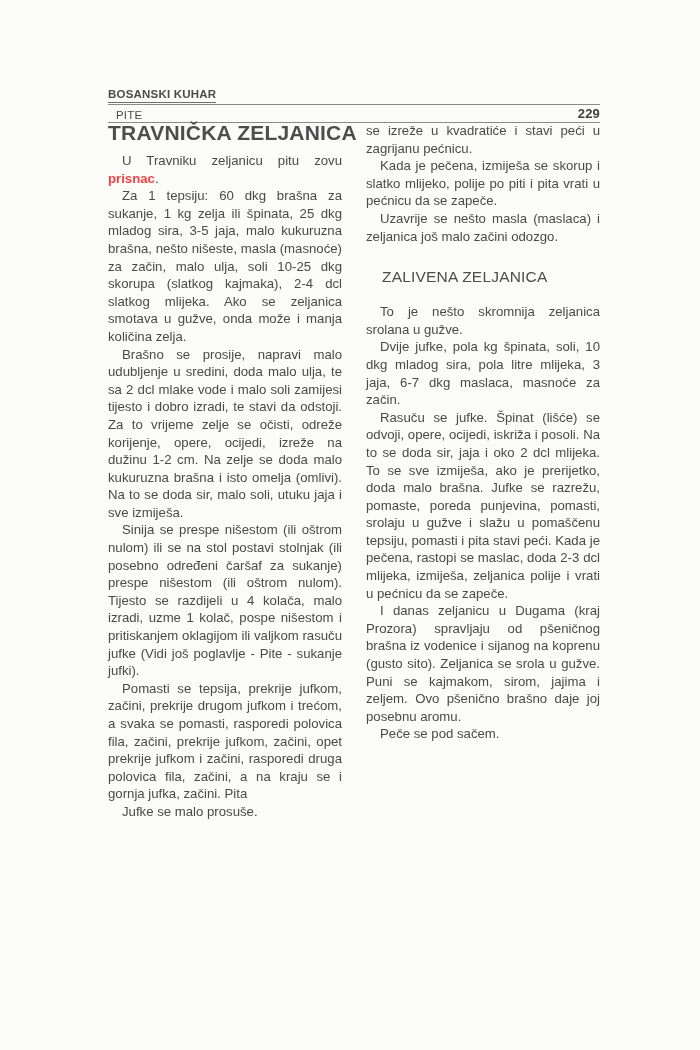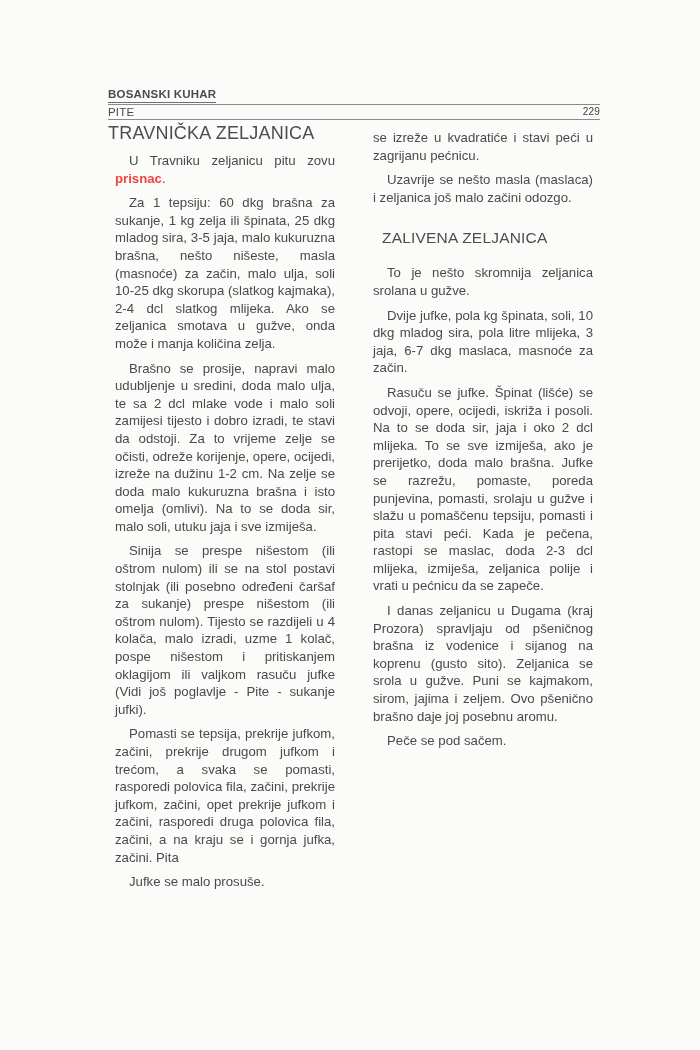--- a/index.html
+++ b/index.html
@@ -42,31 +42,32 @@
     padding-bottom: 1px;
   }
   .header-rule-wrap {
     position: relative;
     margin-top: 1px;
     border-top: 1.1px solid #8a8a8a;
   }
   .header-row2 {
     display: flex;
     justify-content: space-between;
-    align-items: flex-start;
+    align-items: flex-end;
     padding-top: 1px;
+    margin-left: 8px;
   }
   .header-section {
     font-size: 11.5px;
     color: #4b4b4b;
     letter-spacing: 0.2px;
   }
   .header-pageno {
-    font-size: 10px;
-    font-weight: normal;
+    font-size: 13px;
+    font-weight: bold;
     color: #3f3f3f;
     letter-spacing: 0.2px;
   }
   .header-rule-bottom {
     border-top: 1.1px solid #8a8a8a;
     margin-top: 1px;
   }
 
   
   .columns {
@@ -76,22 +77,22 @@
     width: 492px;
     height: 900px;
     display: flex;
     gap: 24px;
   }
   .col {
     width: 234px;
   }
 
   h1.recipe-title {
-    font-size: 18px;
-    font-weight: normal;
+    font-size: 21px;
+    font-weight: bold;
     letter-spacing: 0.2px;
     color: #4d4d4d;
     margin: 0 0 8px 0;
     line-height: 22px;
     white-space: nowrap;
   }
   h2.recipe-title-sub {
     font-size: 15.5px;
     font-weight: normal;
     letter-spacing: 0.2px;
@@ -99,21 +100,21 @@
     margin: 22px 0 16px 16px;
     line-height: 20px;
     white-space: nowrap;
   }
 
   p.para {
     font-size: 13.2px;
     line-height: 17.6px;
     text-align: justify;
     text-justify: inter-word;
-    margin: 7px;
+    margin: 0;
     text-indent: 14px;
     color: #4a4a4a;
     hyphens: manual;
   }
   p.para.cont {
     text-indent: 0;
   }
   b { font-weight: bold; color: #ef4444; }
 </style>
 </head>
@@ -150,20 +151,21 @@
 
       <p class="para">Pomasti se tepsija, prekrije jufkom, začini, prekrije drugom jufkom i trećom, a svaka se pomasti, rasporedi polovica fila, začini, prekrije jufkom, začini, opet prekrije jufkom i začini, rasporedi druga polovica fila, začini, a na kraju se i gornja jufka, začini. Pita</p>
 
       <p class="para">Jufke se malo prosuše.</p>
     </div>
 
     <div class="col">
 
       <p class="para cont">se izreže u kvadratiće i stavi peći u zagrijanu pećnicu.</p>
 
+      <p class="para">Kada je pečena, izmiješa se skorup i slatko mlijeko, polije po piti i pita vrati u pećnicu da se zapeče.</p>
 
       <p class="para">Uzavrije se nešto masla (maslaca) i zeljanica još malo začini odozgo.</p>
 
       <h2 class="recipe-title-sub">ZALIVENA ZELJANICA</h2>
 
       <p class="para">To je nešto skromnija zeljanica srolana u gužve.</p>
 
       <p class="para">Dvije jufke, pola kg špinata, soli, 10 dkg mladog sira, pola litre mlijeka, 3 jaja, 6-7 dkg maslaca, masnoće za začin.</p>
 
       <p class="para">Rasuču se jufke. Špinat (lišće) se odvoji, opere, ocijedi, iskriža i posoli. Na to se doda sir, jaja i oko 2 dcl mlijeka. To se sve izmiješa, ako je prerijetko, doda malo brašna. Jufke se razrežu, pomaste, poreda punjevina, pomasti, srolaju u gužve i slažu u pomaščenu tepsiju, pomasti i pita stavi peći. Kada je pečena, rastopi se maslac, doda 2-3 dcl mlijeka, izmiješa, zeljanica polije i vrati u pećnicu da se zapeče.</p>

